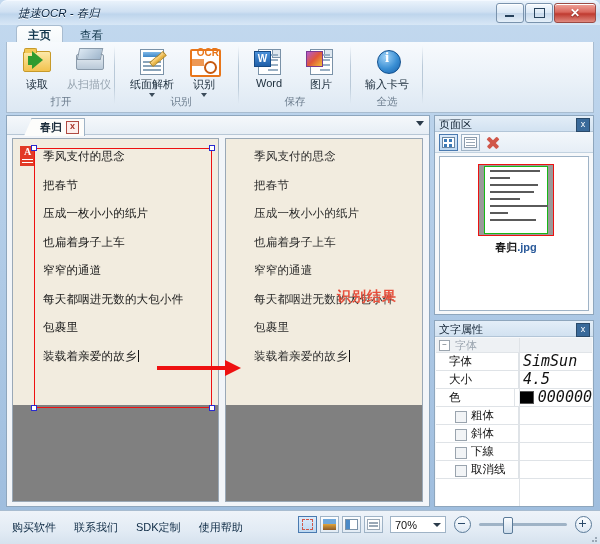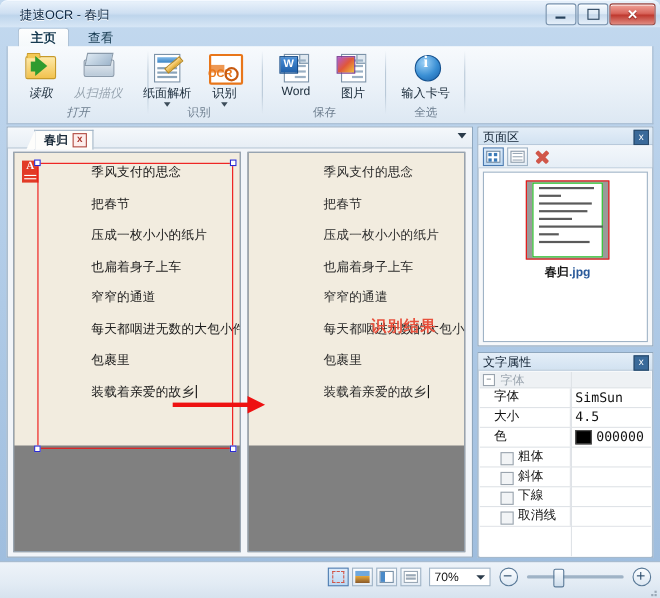--- a/index.html
+++ b/index.html
@@ -17,21 +17,21 @@
   
   .titlebar{
     position:absolute;left:0;top:0;width:600px;height:24px;
     background:linear-gradient(180deg,#e9f2fb 0%,#cfe0f2 45%,#bed5ec 55%,#d8e7f6 100%);
     border-top-left-radius:7px;border-top-right-radius:7px;
     border-top:1px solid #f4f9ff;
     overflow:hidden;
   }
   .title-text{
     position:absolute;left:18px;top:5px;font-size:11.5px;color:#0b2540;
-    text-shadow:0 1px 0 #fff;white-space:nowrap;
+    text-shadow:0 1px 0 #fff;white-space:nowrap;font-style:italic;
   }
   .winbtns{position:absolute;right:4px;top:2px;display:flex;gap:1px;}
   .wbtn{
     width:26px;height:18px;border:1px solid #7a93ad;border-radius:3px;
     background:linear-gradient(180deg,#f6fafe 0%,#dce9f6 48%,#c7d9ec 52%,#e5eff9 100%);
     position:relative;box-shadow:inset 0 1px 0 #fff;
   }
   .wbtn.close{
     width:40px;border:1px solid #9b4a44;
     background:linear-gradient(180deg,#f0a59c 0%,#d9665c 45%,#bf3a30 55%,#e08a80 100%);
@@ -121,21 +121,20 @@
   .page{
     position:absolute;left:0;top:0;width:100%;height:266px;background:#f2ecdf;
     box-sizing:border-box;
   }
   .ptext{position:absolute;left:0;top:0;width:100%;padding:10px 8px 0 30px;box-sizing:border-box;}
   .pane.right .ptext{padding-left:28px;}
   .pline{
     font-family:Liberation Sans, sans-serif;
     font-size:11.5px;color:#1a1a1a;margin-bottom:13.5px;white-space:nowrap;
     letter-spacing:0.2px;
-    margin-left:40px;
   }
   .pane.right .pline{color:#2b2b2b;}
   .caretbar{display:inline-block;width:1px;height:12px;background:#111;
     vertical-align:-2px;margin-left:1px;}
   
   .selframe{
     position:absolute;left:21px;top:9px;width:178px;height:260px;
     border:1.5px solid #ee1111;box-sizing:border-box;pointer-events:none;
   }
   .handle{
@@ -220,22 +219,22 @@
   .pg-cat{
     display:flex;align-items:center;height:15px;background:#eef1f4;color:#9aa4ae;
     border-bottom:1px solid #e0e4e8;padding-left:3px;box-sizing:border-box;
   }
   .pg-exp{width:9px;height:9px;border:1px solid #9aa4ae;background:#fff;
     font-size:8px;line-height:7px;text-align:center;color:#55606a;margin-right:5px;}
   .pg-row{display:flex;height:18px;border-bottom:1px solid #dfe3e7;box-sizing:border-box;}
   .pg-name{width:83px;padding-left:13px;line-height:17px;color:#111;box-sizing:border-box;
     border-right:1px solid #dfe3e7;font-size:11.5px;}
   .pg-val{flex:1;padding-left:4px;line-height:17px;color:#111;
-    font-family:"DejaVu Sans Mono","Liberation Mono",monospace;font-size:12px;
-    display:flex;align-items:center;gap:4px;}
+    font-family:"DejaVu Sans Mono","Liberation Mono",monospace;font-size:15px;
+    display:flex;align-items:center;gap:4px;font-style:italic;}
   .swatch{width:13px;height:11px;background:#000000;border:1px solid #555;display:inline-block;}
   .pg-check{width:10px;height:10px;border:1px solid #9aa4ae;background:#f2f4f6;
     margin:3.5px 4px 0 3px;}
   .pg-row.chk .pg-name{padding-left:16px;display:flex;align-items:center;}
   .pg-filler{background:#fff;}
   .pgrid-colsplit{position:absolute;left:83px;top:0;bottom:0;width:1px;background:#dfe3e7;}
   
   .statusbar{
     position:absolute;left:0;bottom:0;width:600px;height:34px;
     background:linear-gradient(180deg,#eef3f9 0%,#e2ebf4 60%,#d6e2ee 100%);
@@ -280,22 +279,22 @@
     transform:skewX(-12deg);}
   .pagea{position:absolute;left:3px;top:3px;width:22px;height:24px;background:#fff;
     border:1px solid #7a92a8;}
   .pagea .bluebar{position:absolute;left:2px;top:2px;right:2px;height:5px;
     background:linear-gradient(180deg,#7fb8e8,#3d86c6);}
   .pagea .ln{position:absolute;left:2px;right:2px;height:1.5px;background:#8aa4ba;}
   .pencil{position:absolute;left:12px;top:10px;width:16px;height:4px;
     background:linear-gradient(180deg,#ffd98a,#e0a92f);transform:rotate(-40deg);border:1px solid #b8881f;}
   .ocrbox{position:absolute;left:1px;top:3px;width:27px;height:24px;background:#fff;
     border:2px solid #e8761a;border-radius:2px;}
-  .ocrtxt{position:absolute;left:0;top:1px;width:100%;text-align:left;color:#e8761a;
-    font-size:10px;font-weight:bold;font-family:"Liberation Sans",sans-serif;margin-top:15px;}
+  .ocrtxt{position:absolute;left:0;top:1px;width:100%;text-align:right;color:#e8761a;
+    font-size:10px;font-weight:bold;font-family:"Liberation Sans",sans-serif;}
   .ocrsub{position:absolute;left:2px;top:13px;width:13px;height:7px;background:#e8761a;opacity:.75;}
   .mag{position:absolute;right:2px;bottom:2px;width:9px;height:9px;border:2px solid #c75a10;border-radius:50%;}
   .docw{position:absolute;left:4px;top:3px;width:21px;height:24px;background:#fff;border:1px solid #7a92a8;}
   .docw .fold{position:absolute;right:0;top:0;width:7px;height:7px;
     background:#dfe8f0;border-left:1px solid #7a92a8;border-bottom:1px solid #7a92a8;}
   .wbadge{position:absolute;left:0px;top:5px;width:15px;height:14px;
     background:linear-gradient(180deg,#4a90d9,#1f5fa8);color:#fff;font-size:10px;font-weight:bold;
     text-align:center;line-height:14px;border:1px solid #154a86;}
   .imgbadge{position:absolute;left:0px;top:5px;width:15px;height:14px;
     background:linear-gradient(135deg,#b45ad0 0%,#e0573a 50%,#f2c13a 100%);border:1px solid #7a3a90;}
@@ -327,21 +326,21 @@
     </div>
   </div>
 
   <div class="ribbon-tabs">
     <div class="rtab active" style="left:10px;">主页</div>
     <div class="rtab" style="left:62px;">查看</div>
   </div>
 
   <div class="ribbon">
 
-    <div class="rgroup" style="left:0px;width:128px;font-style:italic;">
+    <div class="rgroup" style="left:0px;width:108px;">
       <div class="gitems" style="left:4px;">
         <div class="rbtn">
           <div class="ic">
             <div class="ico">
               <div class="folder"></div>
               <div class="garrow2"></div>
               <div class="garrow"></div>
             </div>
           </div>
           <div class="lb">读取</div>
@@ -606,20 +605,26 @@
           <span class="pg-check"></span>
           <span>取消线</span>
         </div>
         <div class="pg-val"></div>
       </div>
       <div class="pg-filler" style="height:43px;"></div>
     </div>
   </div>
 
   <div class="statusbar">
+    <div class="slinks">
+      <span class="slink">购买软件</span>
+      <span class="slink">联系我们</span>
+      <span class="slink">SDK定制</span>
+      <span class="slink">使用帮助</span>
+    </div>
 
     <div class="viewtools">
       <div class="vbtn sel">
         <div style="position:absolute;left:3px;top:2px;right:3px;bottom:2px;border:1.5px dashed #d0574a;"></div>
       </div>
       <div class="vbtn">
         <div style="position:absolute;left:2px;top:2px;right:2px;bottom:2px;background:linear-gradient(180deg,#6fa8dc 0%,#6fa8dc 45%,#e0a33a 46%,#8a5a2a 100%);"></div>
       </div>
       <div class="vbtn">
         <div style="position:absolute;left:2px;top:2px;right:2px;bottom:2px;background:#fff;border:1px solid #7a92a8;">

